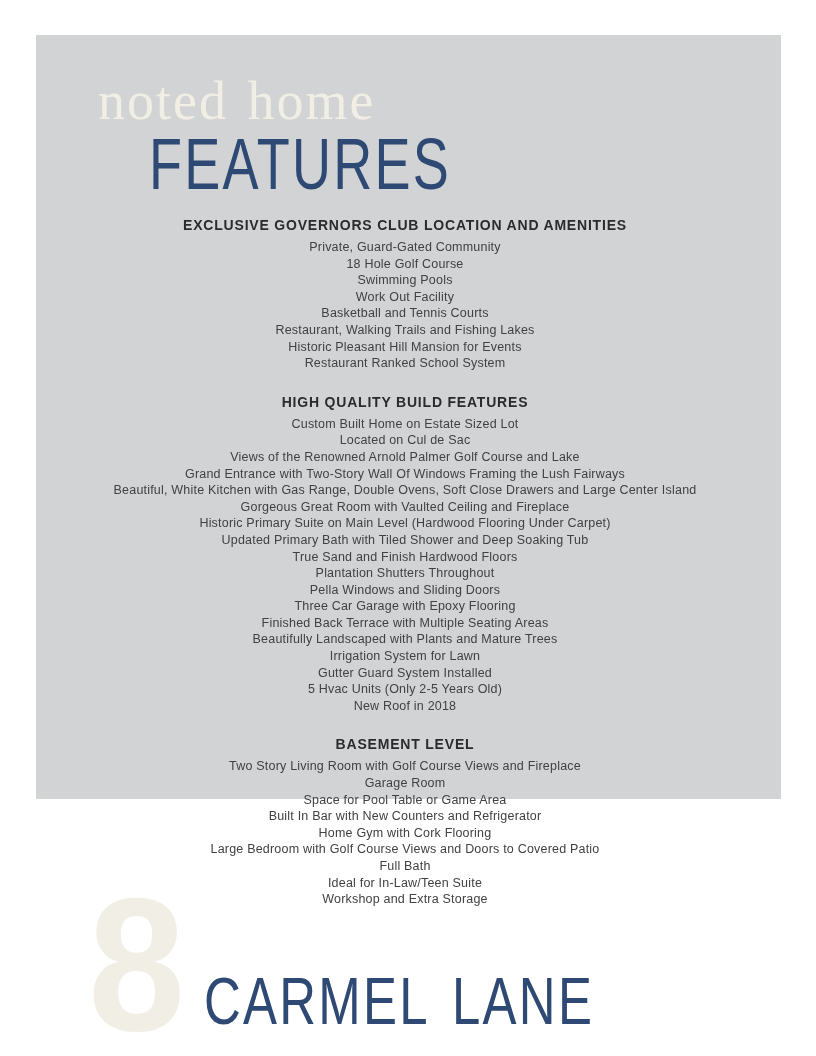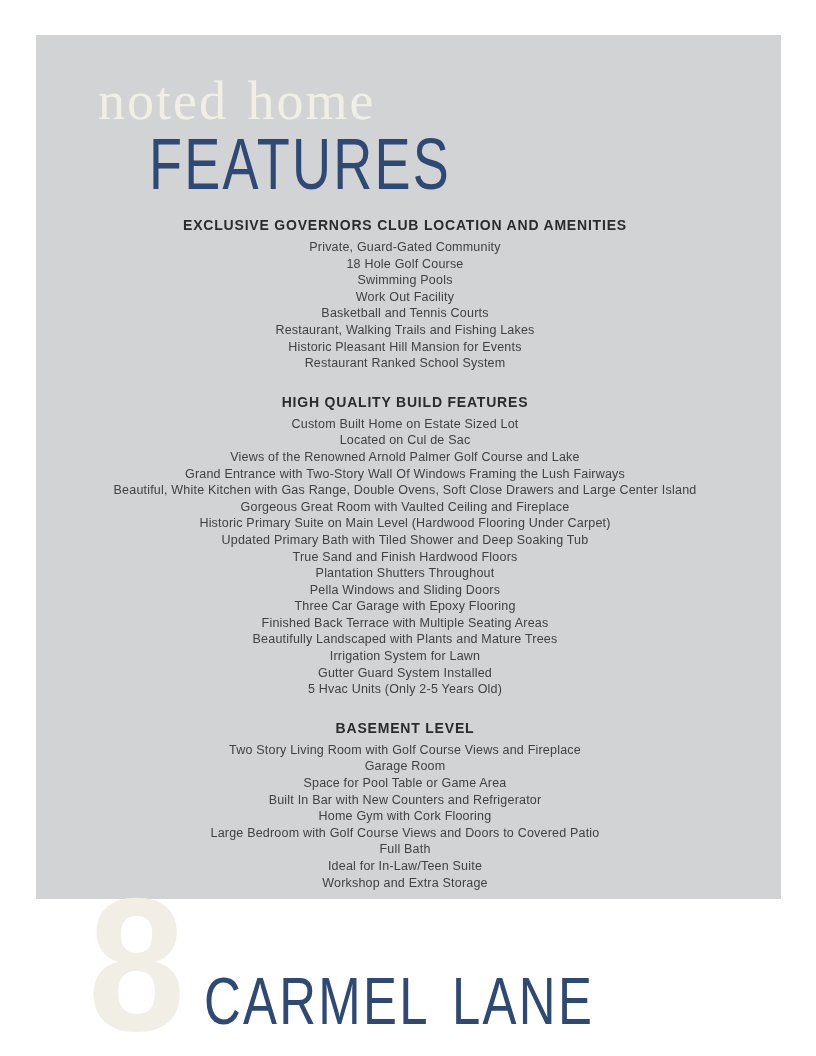--- a/index.html
+++ b/index.html
@@ -14,21 +14,21 @@
   body {
     width: 816px; height: 1056px;
     background: var(--page-bg);
     font-family: "Liberation Sans", sans-serif;
     position: relative;
     overflow: hidden;
   }
   .panel {
     position: absolute;
     left: 36px; top: 35px;
-    width: 745px; height: 864px;
+    width: 745px; height: 764px;
     background: var(--panel);
   }
   .brand {
     position: absolute;
     left: 62px; top: 39px;
     font-family: "Liberation Serif", serif;
     font-size: 54px;
     line-height: 1;
     letter-spacing: 2px;
     word-spacing: 4px;
@@ -128,20 +128,21 @@
           <div class="feature-item">Updated Primary Bath with Tiled Shower and Deep Soaking Tub</div>
           <div class="feature-item">True Sand and Finish Hardwood Floors</div>
           <div class="feature-item">Plantation Shutters Throughout</div>
           <div class="feature-item">Pella Windows and Sliding Doors</div>
           <div class="feature-item">Three Car Garage with Epoxy Flooring</div>
           <div class="feature-item">Finished Back Terrace with Multiple Seating Areas</div>
           <div class="feature-item">Beautifully Landscaped with Plants and Mature Trees</div>
           <div class="feature-item">Irrigation System for Lawn</div>
           <div class="feature-item">Gutter Guard System Installed</div>
           <div class="feature-item">5 Hvac Units (Only 2-5 Years Old)</div>
+          <div class="feature-item">New Roof in 2018</div>
         </div>
     </section>
 
     <section class="feature-section">
       <h2 class="section-header">BASEMENT LEVEL</h2>
       <div class="section-items">
           <div class="feature-item">Two Story Living Room with Golf Course Views and Fireplace</div>
           <div class="feature-item">Garage Room</div>
           <div class="feature-item">Space for Pool Table or Game Area</div>
           <div class="feature-item">Built In Bar with New Counters and Refrigerator</div>

